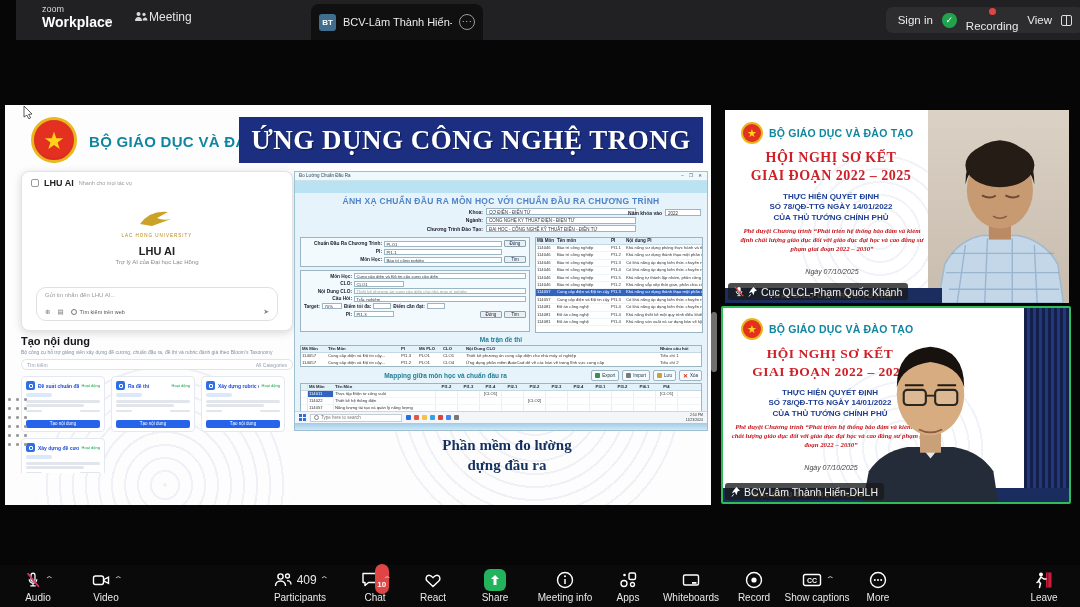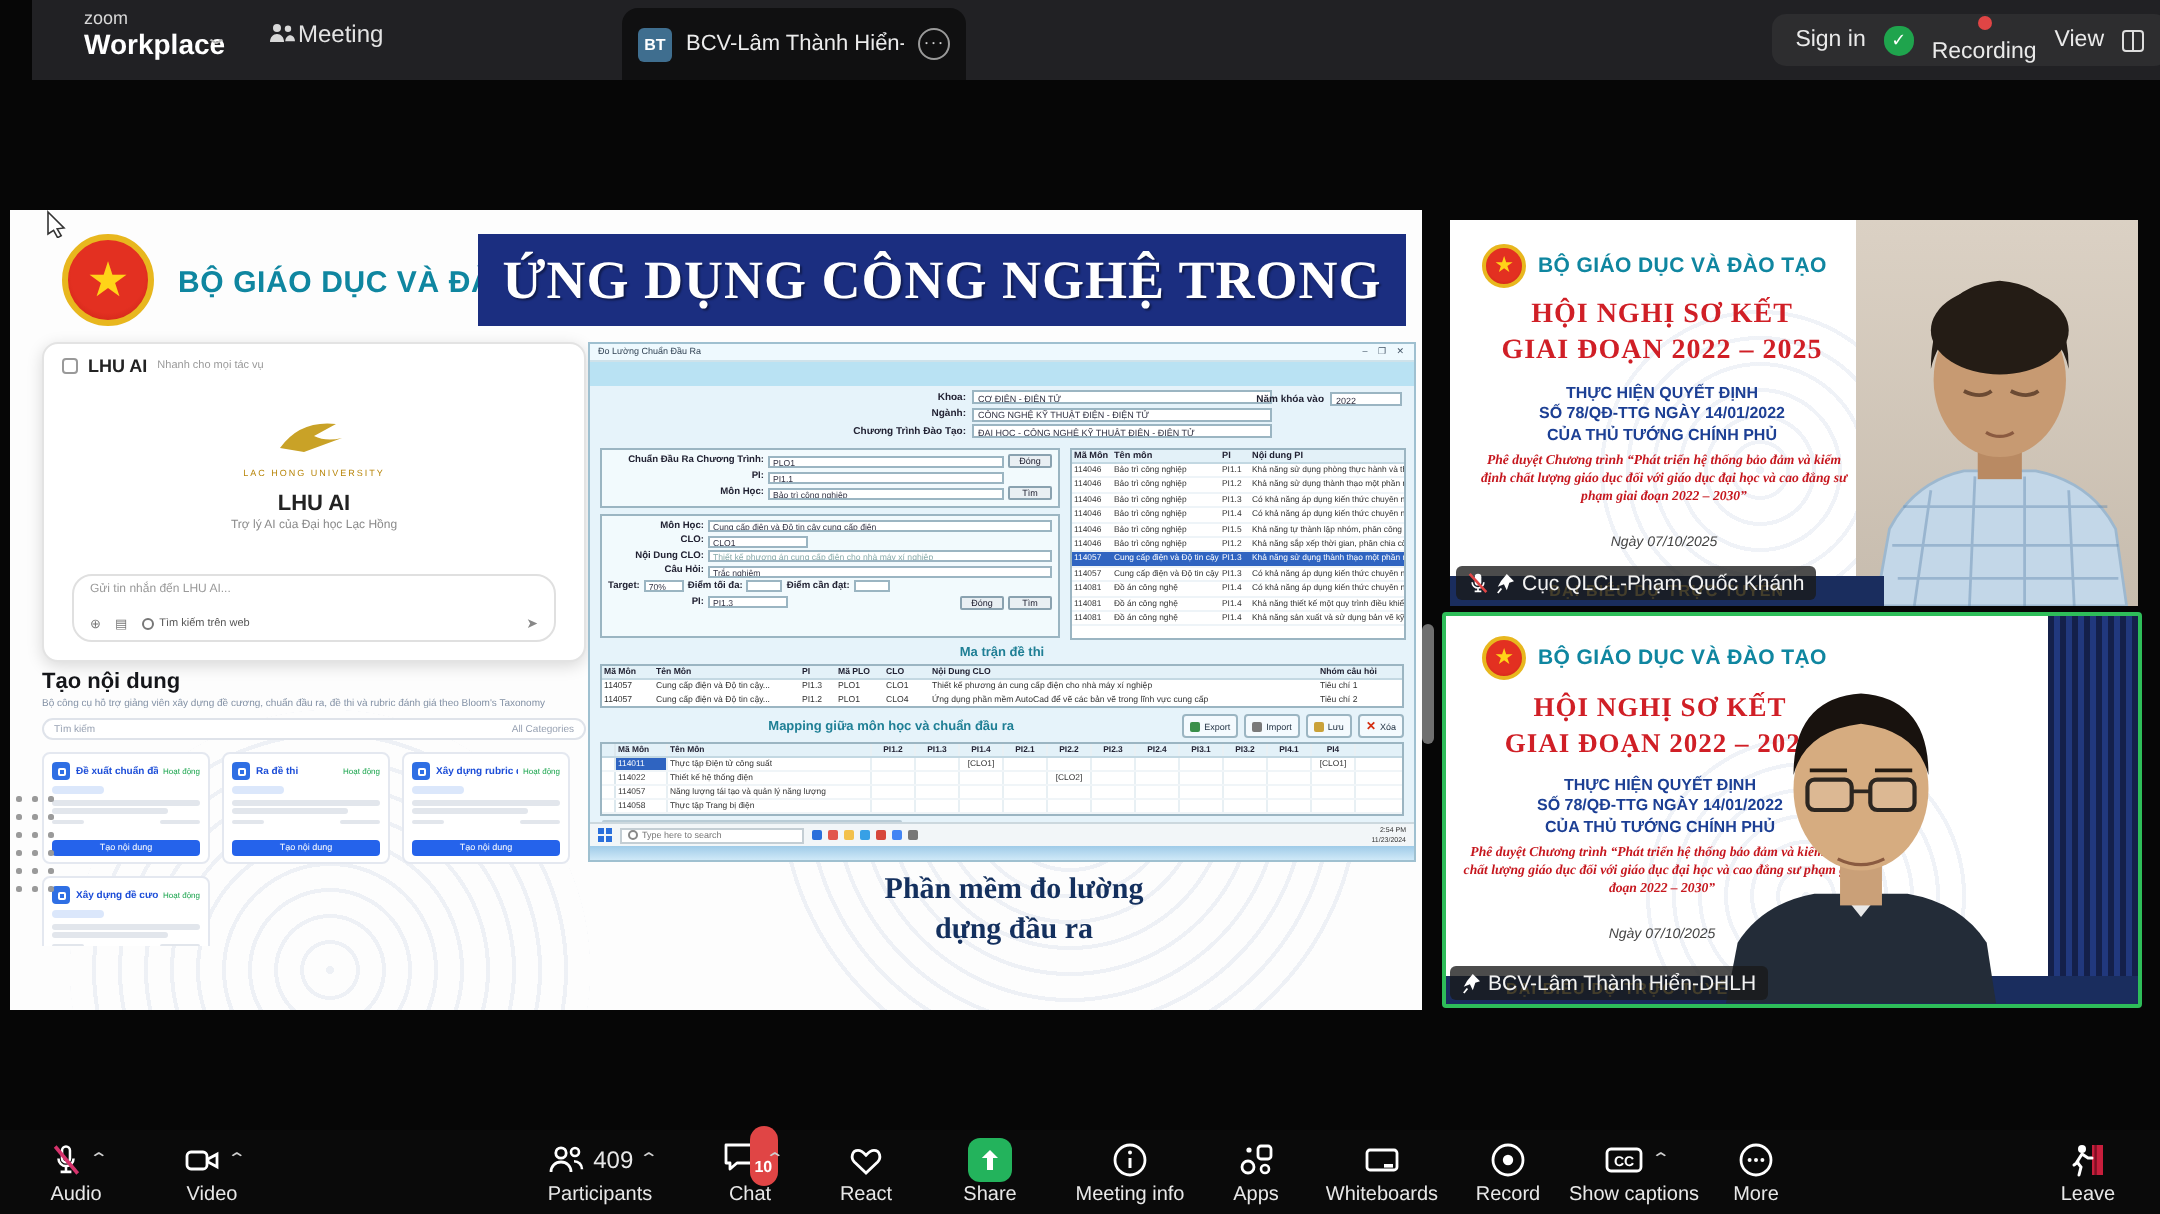--- a/index.html
+++ b/index.html
@@ -316,20 +316,21 @@
           <span></span>
           <span></span>
           <span></span>
           <span class="dim"></span>
           <span></span>
           <span></span>
           <span></span>
           <span></span>
           <span></span>
         </div>
+      <div id="apphead">ÁNH XẠ CHUẨN ĐẦU RA MÔN HỌC VỚI CHUẨN ĐẦU RA CHƯƠNG TRÌNH</div>
       <div id="fields">
         <div class="frow">
             <span class="flab">Khoa:</span>
             <span class="fbox">CƠ ĐIỆN - ĐIỆN TỬ</span>
           </div>
         <div class="frow">
             <span class="flab">Ngành:</span>
             <span class="fbox">CÔNG NGHỆ KỸ THUẬT ĐIỆN - ĐIỆN TỬ</span>
           </div>
         <div class="frow">

